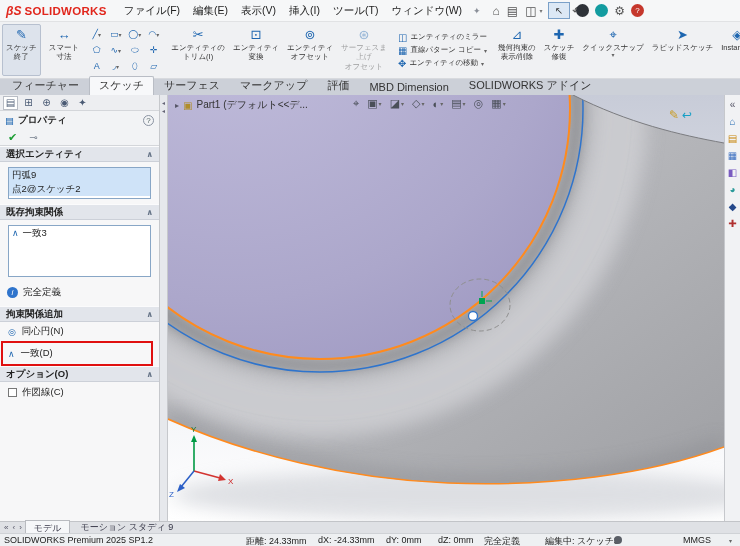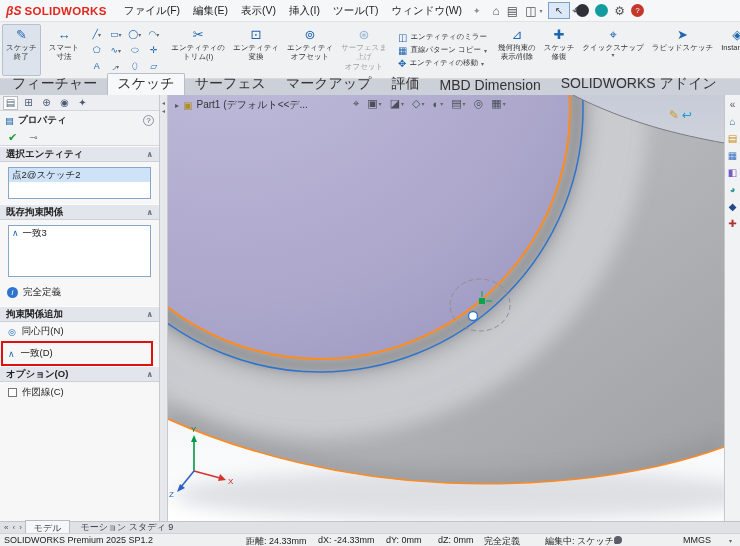--- a/index.html
+++ b/index.html
@@ -31,21 +31,21 @@
   .rbtn.disabled {opacity:.45;}
   .sep {width:1px;background:#d6d7da;margin:2px 2px;}
   .tgrid {display:grid;grid-template-columns:repeat(4,19px);grid-auto-rows:16px;align-content:center;}
   .tcell {display:flex;align-items:center;justify-content:center;color:#1e66b0;font-size:9px;}
   .dd {font-size:6px;color:#666;}
   .trio {display:flex;flex-direction:column;justify-content:center;gap:2px;padding:0 3px;}
   .trio-row {display:flex;align-items:center;gap:3px;white-space:nowrap;}
   .trio-row .tic {color:#1e66b0;font-size:10px;}
 
   
-  .tabbar {height:16px;background:#ccd0d8;display:flex;align-items:flex-end;padding:0 0 0 2px;font-size:14px;color:#333;}
+  .tabbar {height:16px;background:#ccd0d8;display:flex;align-items:flex-end;padding:0 0 0 2px;font-size:11px;color:#333;}
   .tab {padding:1px 9px 2px;border:1px solid transparent;border-bottom:none;white-space:nowrap;}
   .tab.active {background:#f7f8fa;border-color:#b9bdc5;border-radius:2px 2px 0 0;}
 
   
   .main {flex:1;display:flex;min-height:0;}
 
   
   .pm {width:160px;background:#f7f7f8;border-right:1px solid #c6c8cc;display:flex;flex-direction:column;font-size:9.5px;color:#222;}
   .pm-tabs {height:16px;background:#edeef1;border-bottom:1px solid #d4d6da;display:flex;align-items:center;gap:3px;padding:0 3px;font-size:10px;color:#4a5a74;}
   .pm-tab {width:15px;height:14px;display:flex;align-items:center;justify-content:center;}
@@ -297,20 +297,23 @@
         <span class="ok-check">✔</span>
         <span class="pin">⊸</span>
       </div>
 
       <div class="sec-h">
         <span>選択エンティティ</span>
         <span class="car">∧</span>
       </div>
       <div class="listbox" style="min-height:32px">
         <div class="li selhl">
+            <span>円弧9</span>
+          </div>
+        <div class="li selhl">
             <span>点2@スケッチ2</span>
           </div>
       </div>
 
       <div class="sec-h">
         <span>既存拘束関係</span>
         <span class="car">∧</span>
       </div>
       <div class="listbox" style="min-height:52px">
         <div class="li">

